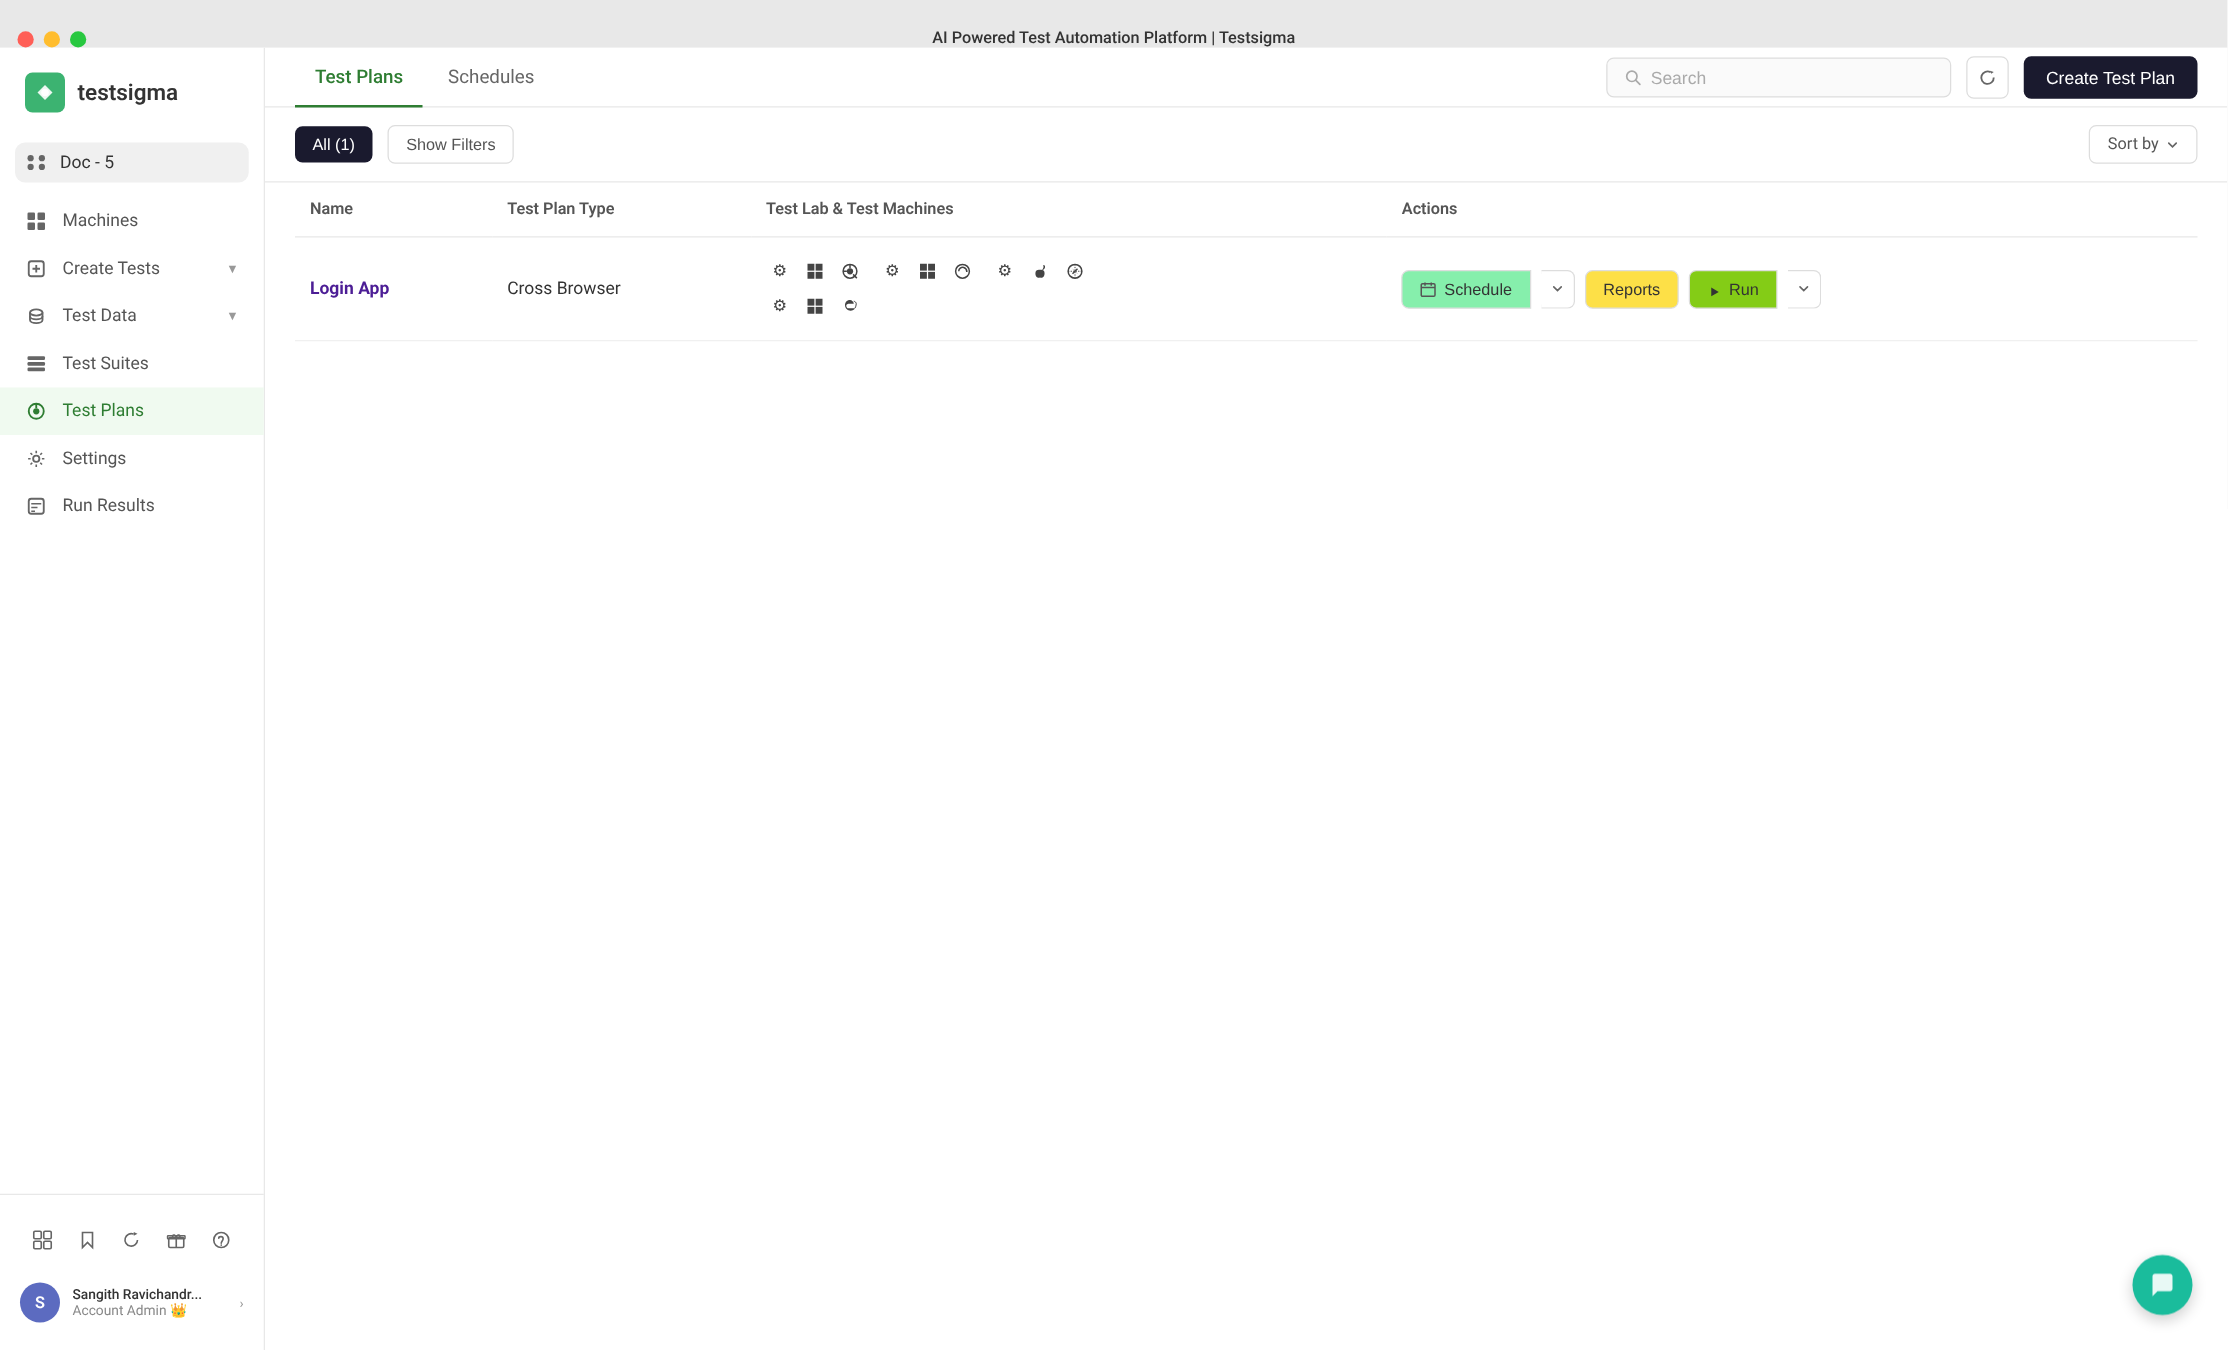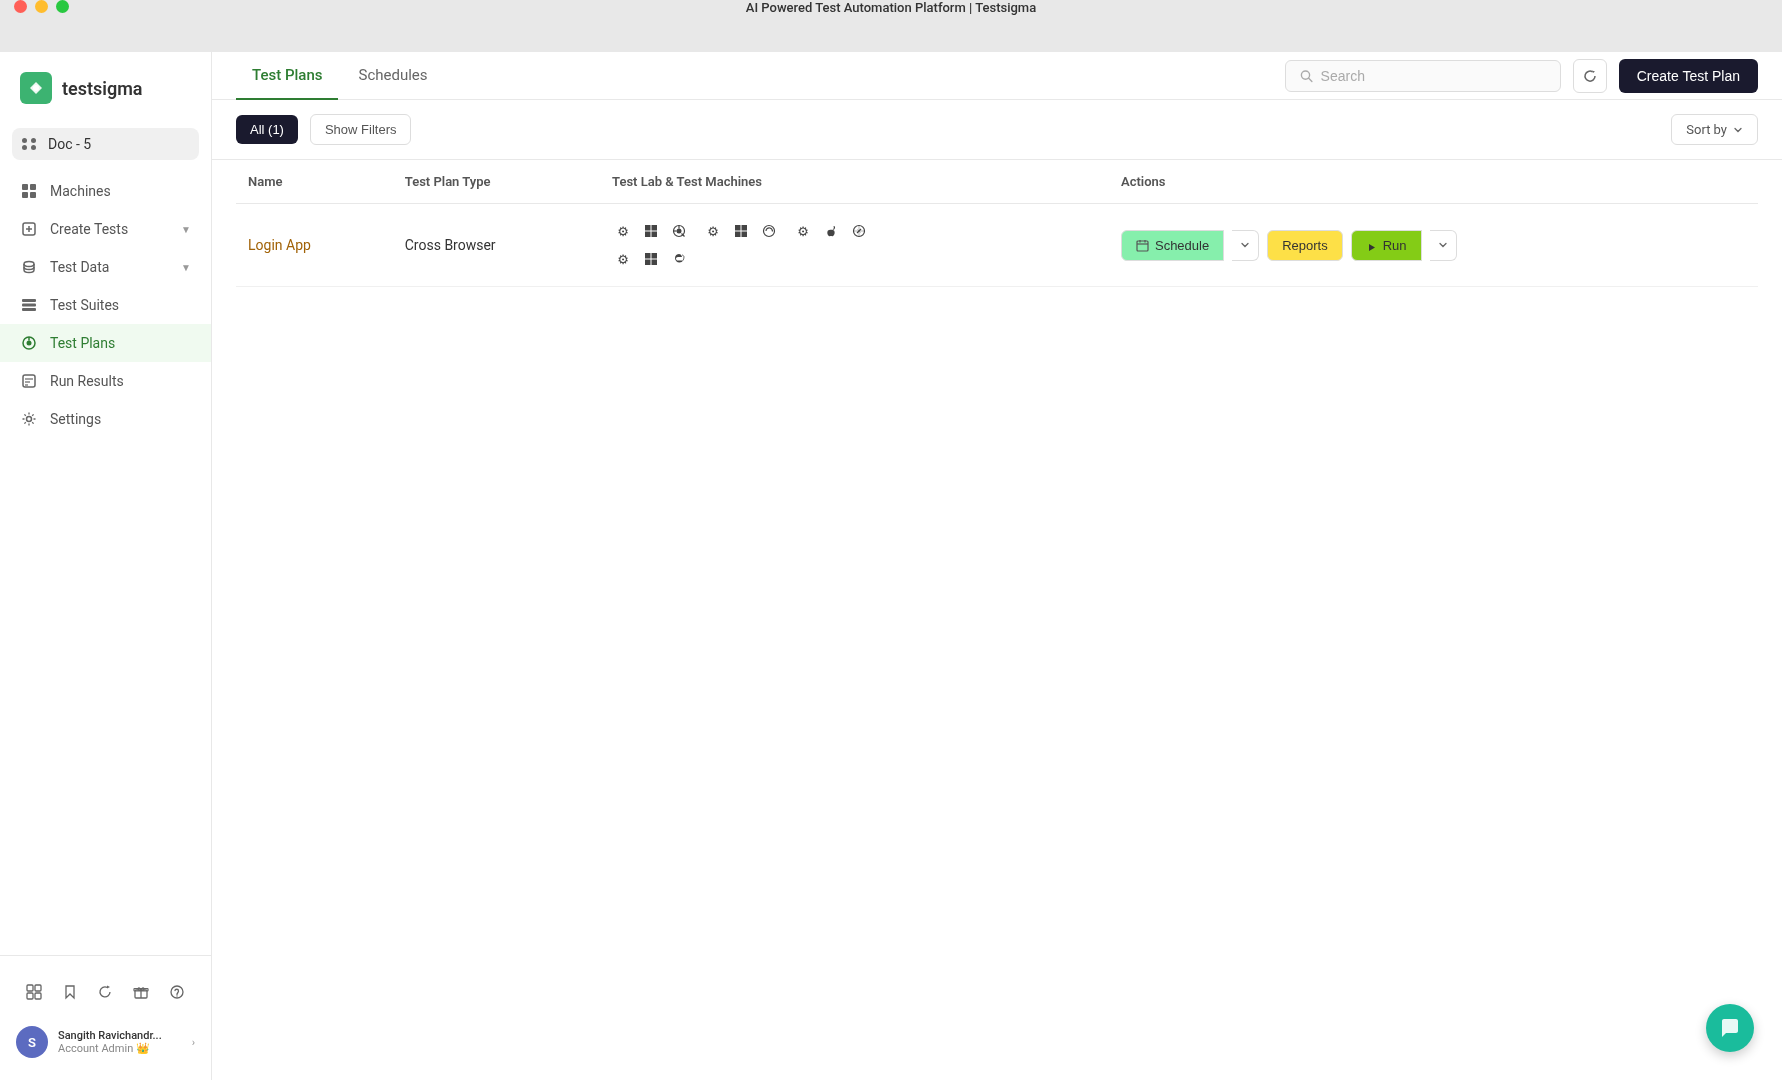--- a/index.html
+++ b/index.html
@@ -1,23 +1,23 @@
 <!DOCTYPE html>
 <html><head>
   <meta charset="utf-8">
   <style>
     * { margin: 0; padding: 0; box-sizing: border-box; }
     body { font-family: -apple-system, BlinkMacSystemFont, 'Segoe UI', Roboto, sans-serif; background: #f5f5f5; width: 1782px; height: 1080px; overflow: hidden; display: flex; flex-direction: column; }
 
     
     .titlebar {
-      height: 52px;
+      height: 38px;
       background: #e8e8e8;
       display: flex;
-      align-items: flex-start;
+      align-items: flex-end;
       justify-content: center;
       position: relative;
       flex-shrink: 0;
     }
     .titlebar-title {
       font-size: 13px;
       color: #333;
       font-weight: 500;
     }
     .window-controls {
@@ -258,21 +258,21 @@
       border-bottom: 1px solid #e8e8e8;
     }
     .table td {
       padding: 16px 12px;
       font-size: 14px;
       color: #333;
       border-bottom: 1px solid #f0f0f0;
       vertical-align: middle;
     }
 
-    .test-name { font-size: 14px; color: #a16207; font-weight: 400; }
+    .test-name { font-size: 14px; color: #4c1d95; font-weight: 700; }
 
     .machines-group { display: flex; flex-direction: column; gap: 6px; }
     .machine-row { display: flex; align-items: center; gap: 6px; }
     .machine-icon {
       width: 22px; height: 22px;
       display: flex; align-items: center; justify-content: center;
       font-size: 13px;
       color: #444;
     }
 
@@ -432,37 +432,37 @@
             <circle cx="8" cy="8" r="2.5" fill="#2e7d32"></circle>
             <path d="M8 2 L8 5.5" stroke="#2e7d32" stroke-width="1.5"></path>
           </svg>
         </div>
         <span>Test Plans</span>
       </div>
 
       <div class="nav-item">
         <div class="nav-icon">
           <svg width="16" height="16" viewBox="0 0 16 16" fill="none">
+            <circle cx="8" cy="8" r="2.5" stroke="#666" stroke-width="1.5" fill="none"></circle>
+            <path d="M8 1.5 L8 3.5 M8 12.5 L8 14.5 M1.5 8 L3.5 8 M12.5 8 L14.5 8 M3.4 3.4 L4.8 4.8 M11.2 11.2 L12.6 12.6 M12.6 3.4 L11.2 4.8 M4.8 11.2 L3.4 12.6" stroke="#666" stroke-width="1.3"></path>
+          </svg>
+        </div>
+        <span>Settings</span>
+      </div>
+
+      <div class="nav-item">
+        <div class="nav-icon">
+          <svg width="16" height="16" viewBox="0 0 16 16" fill="none">
             <rect x="2" y="2" width="12" height="12" rx="2" stroke="#666" stroke-width="1.5" fill="none"></rect>
             <line x1="4" y1="6" x2="12" y2="6" stroke="#666" stroke-width="1.2"></line>
             <line x1="4" y1="9" x2="9" y2="9" stroke="#666" stroke-width="1.2"></line>
             <line x1="4" y1="12" x2="7" y2="12" stroke="#666" stroke-width="1.2"></line>
           </svg>
         </div>
         <span>Run Results</span>
-      </div>
-
-      <div class="nav-item">
-        <div class="nav-icon">
-          <svg width="16" height="16" viewBox="0 0 16 16" fill="none">
-            <circle cx="8" cy="8" r="2.5" stroke="#666" stroke-width="1.5" fill="none"></circle>
-            <path d="M8 1.5 L8 3.5 M8 12.5 L8 14.5 M1.5 8 L3.5 8 M12.5 8 L14.5 8 M3.4 3.4 L4.8 4.8 M11.2 11.2 L12.6 12.6 M12.6 3.4 L11.2 4.8 M4.8 11.2 L3.4 12.6" stroke="#666" stroke-width="1.3"></path>
-          </svg>
-        </div>
-        <span>Settings</span>
       </div>
 
     </div>
 
     <div class="sidebar-bottom">
       <div class="bottom-icons">
         <div class="bottom-icon">
           <svg width="16" height="16" viewBox="0 0 16 16" fill="none">
             <rect x="1" y="1" width="6" height="6" rx="1" stroke="#666" stroke-width="1.3" fill="none"></rect>
             <rect x="9" y="1" width="6" height="6" rx="1" stroke="#666" stroke-width="1.3" fill="none"></rect>

